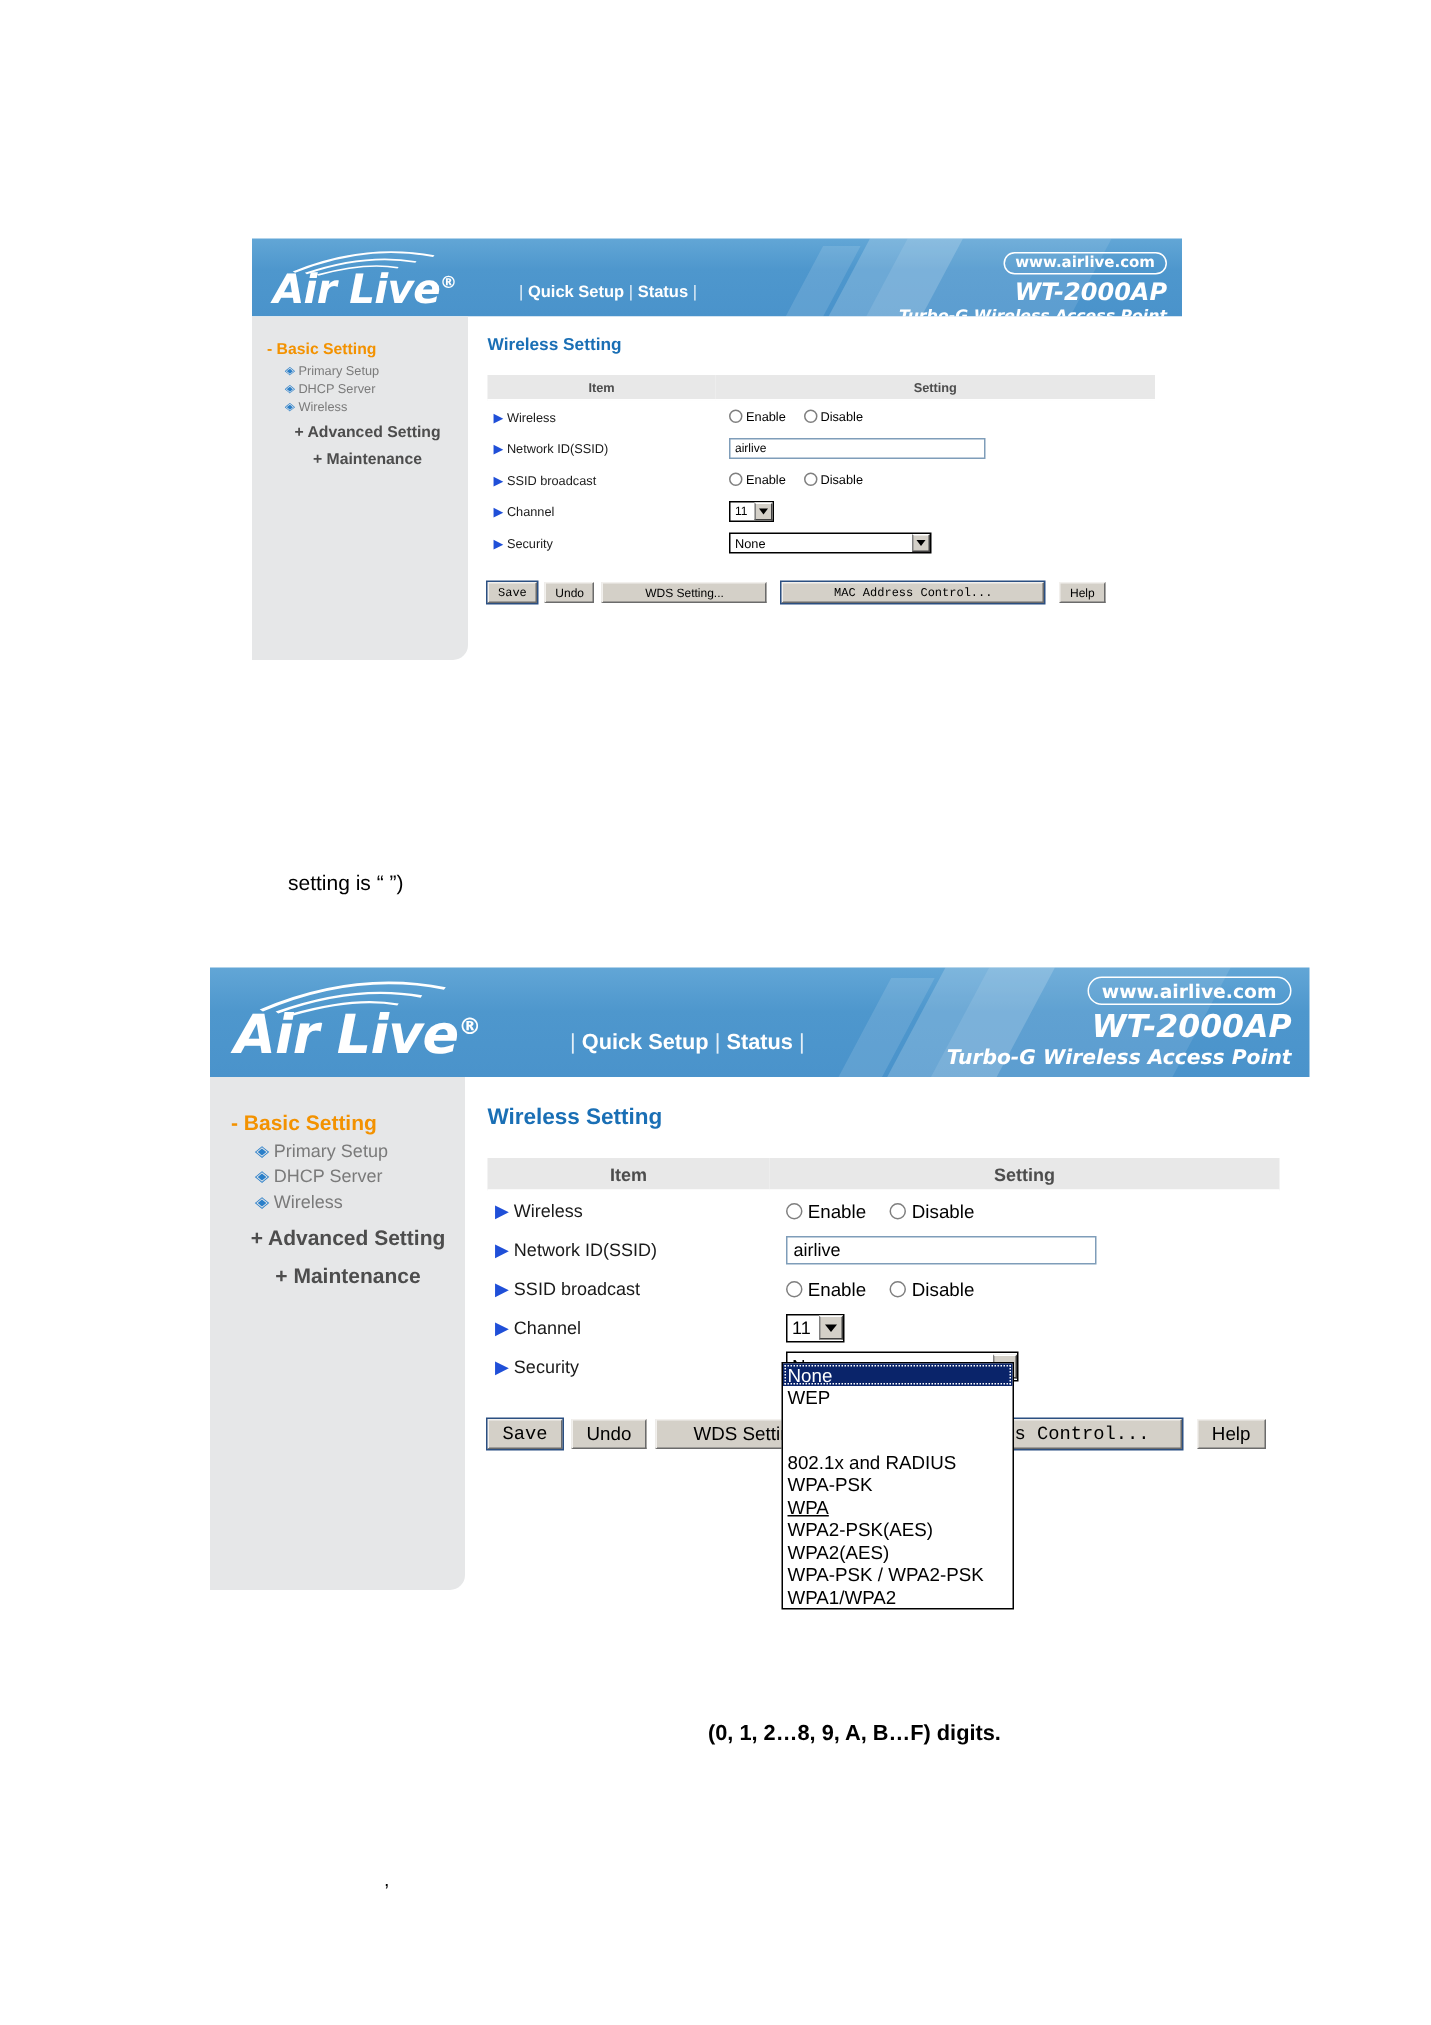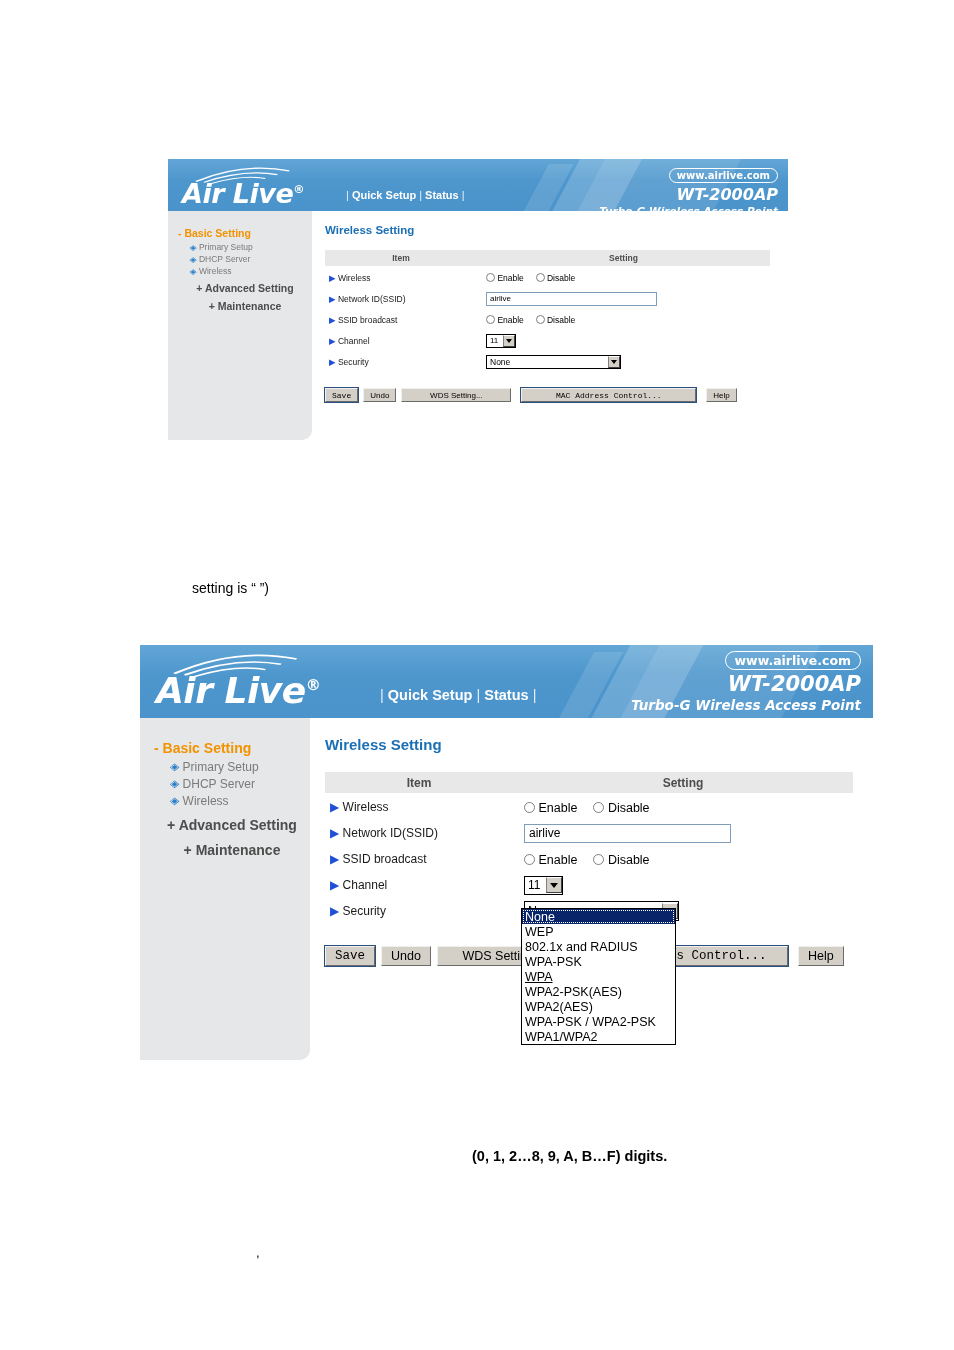--- a/index.html
+++ b/index.html
@@ -558,21 +558,21 @@
         <div class="btn focus" style="height:20px; padding:0 9px; font-size:12.5px;">Save</div>
         <div class="btn" style="height:20px; padding:0 9px; font-size:12.5px;">Undo</div>
         <div class="btn" style="height:20px; width:133px; font-size:12.5px;">WDS Setting...</div>
         <div class="btn focus" style="height:20px; width:208px; margin-left:4px; font-size:12.5px;">MAC Address Control...</div>
         <div class="btn" style="height:20px; padding:0 9px; margin-left:4px; font-size:12.5px;">Help</div>
       </div>
 
       <div class="dropdown-list" id="security-dropdown" style="left:196px; top:172px; width:155px;">
           <div class="dd-option selected" style="height: 15px; font-size: 12.5px; padding-left: 3px;">None</div>
           <div class="dd-option" style="height: 15px; font-size: 12.5px; padding-left: 3px;">WEP</div>
-          <div class="dd-option" style="height: 15px; font-size: 12.5px; padding-left: 3px;">802.1x and RADIUS</div>
+          <div class="dd-option" style="height: 15px; font-size: 12.5px; padding-left: 3px; margin-top: 28px;">802.1x and RADIUS</div>
           <div class="dd-option" style="height: 15px; font-size: 12.5px; padding-left: 3px;">WPA-PSK</div>
           <div class="dd-option" style="height: 15px; font-size: 12.5px; padding-left: 3px; text-decoration: underline;">WPA</div>
           <div class="dd-option" style="height: 15px; font-size: 12.5px; padding-left: 3px;">WPA2-PSK(AES)</div>
           <div class="dd-option" style="height: 15px; font-size: 12.5px; padding-left: 3px;">WPA2(AES)</div>
           <div class="dd-option" style="height: 15px; font-size: 12.5px; padding-left: 3px;">WPA-PSK / WPA2-PSK</div>
           <div class="dd-option" style="height: 15px; font-size: 12.5px; padding-left: 3px;">WPA1/WPA2</div>
         </div>
     </div>
   </div>
 </div>

